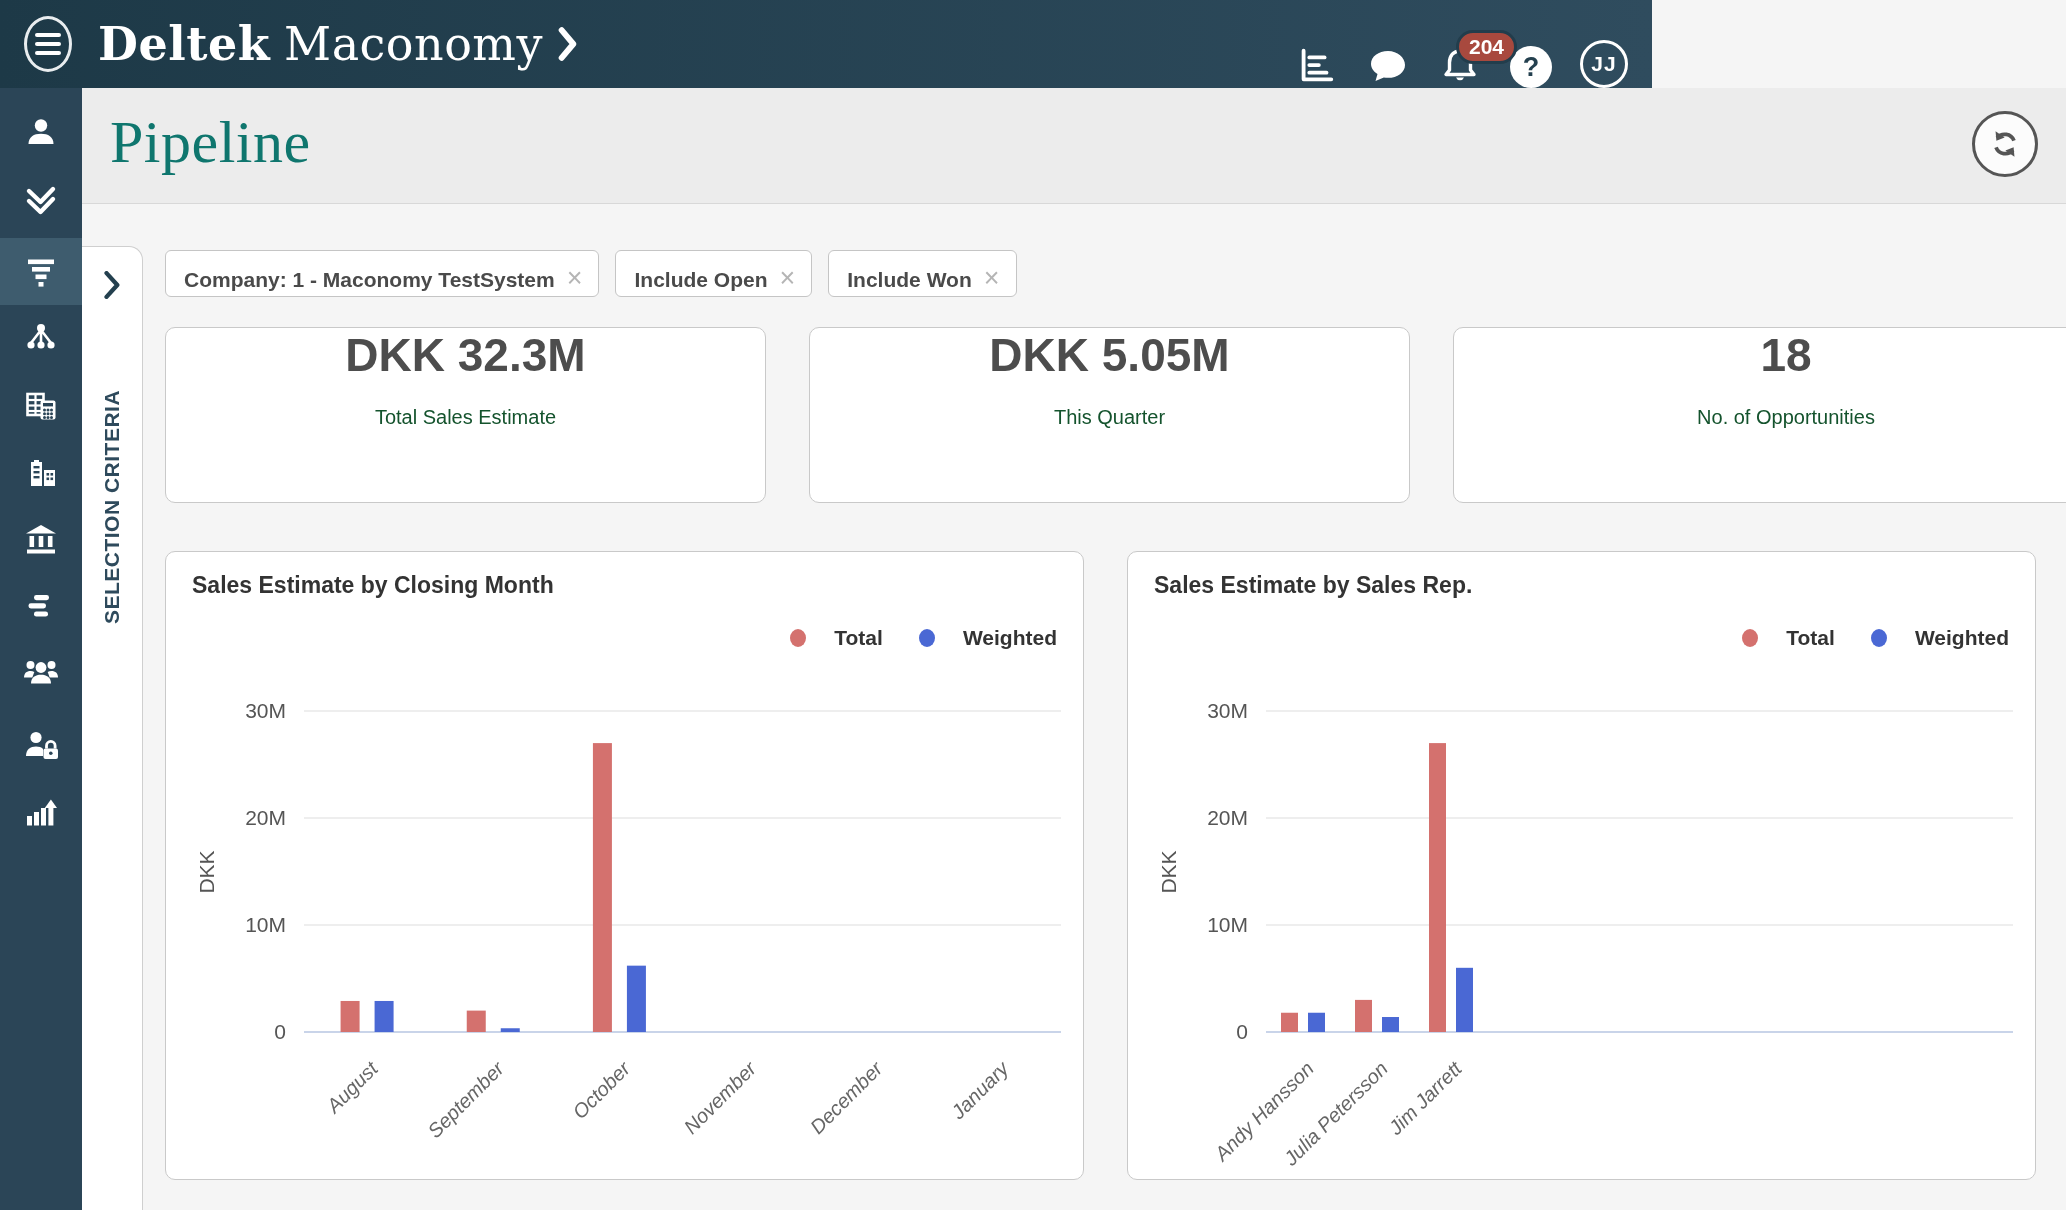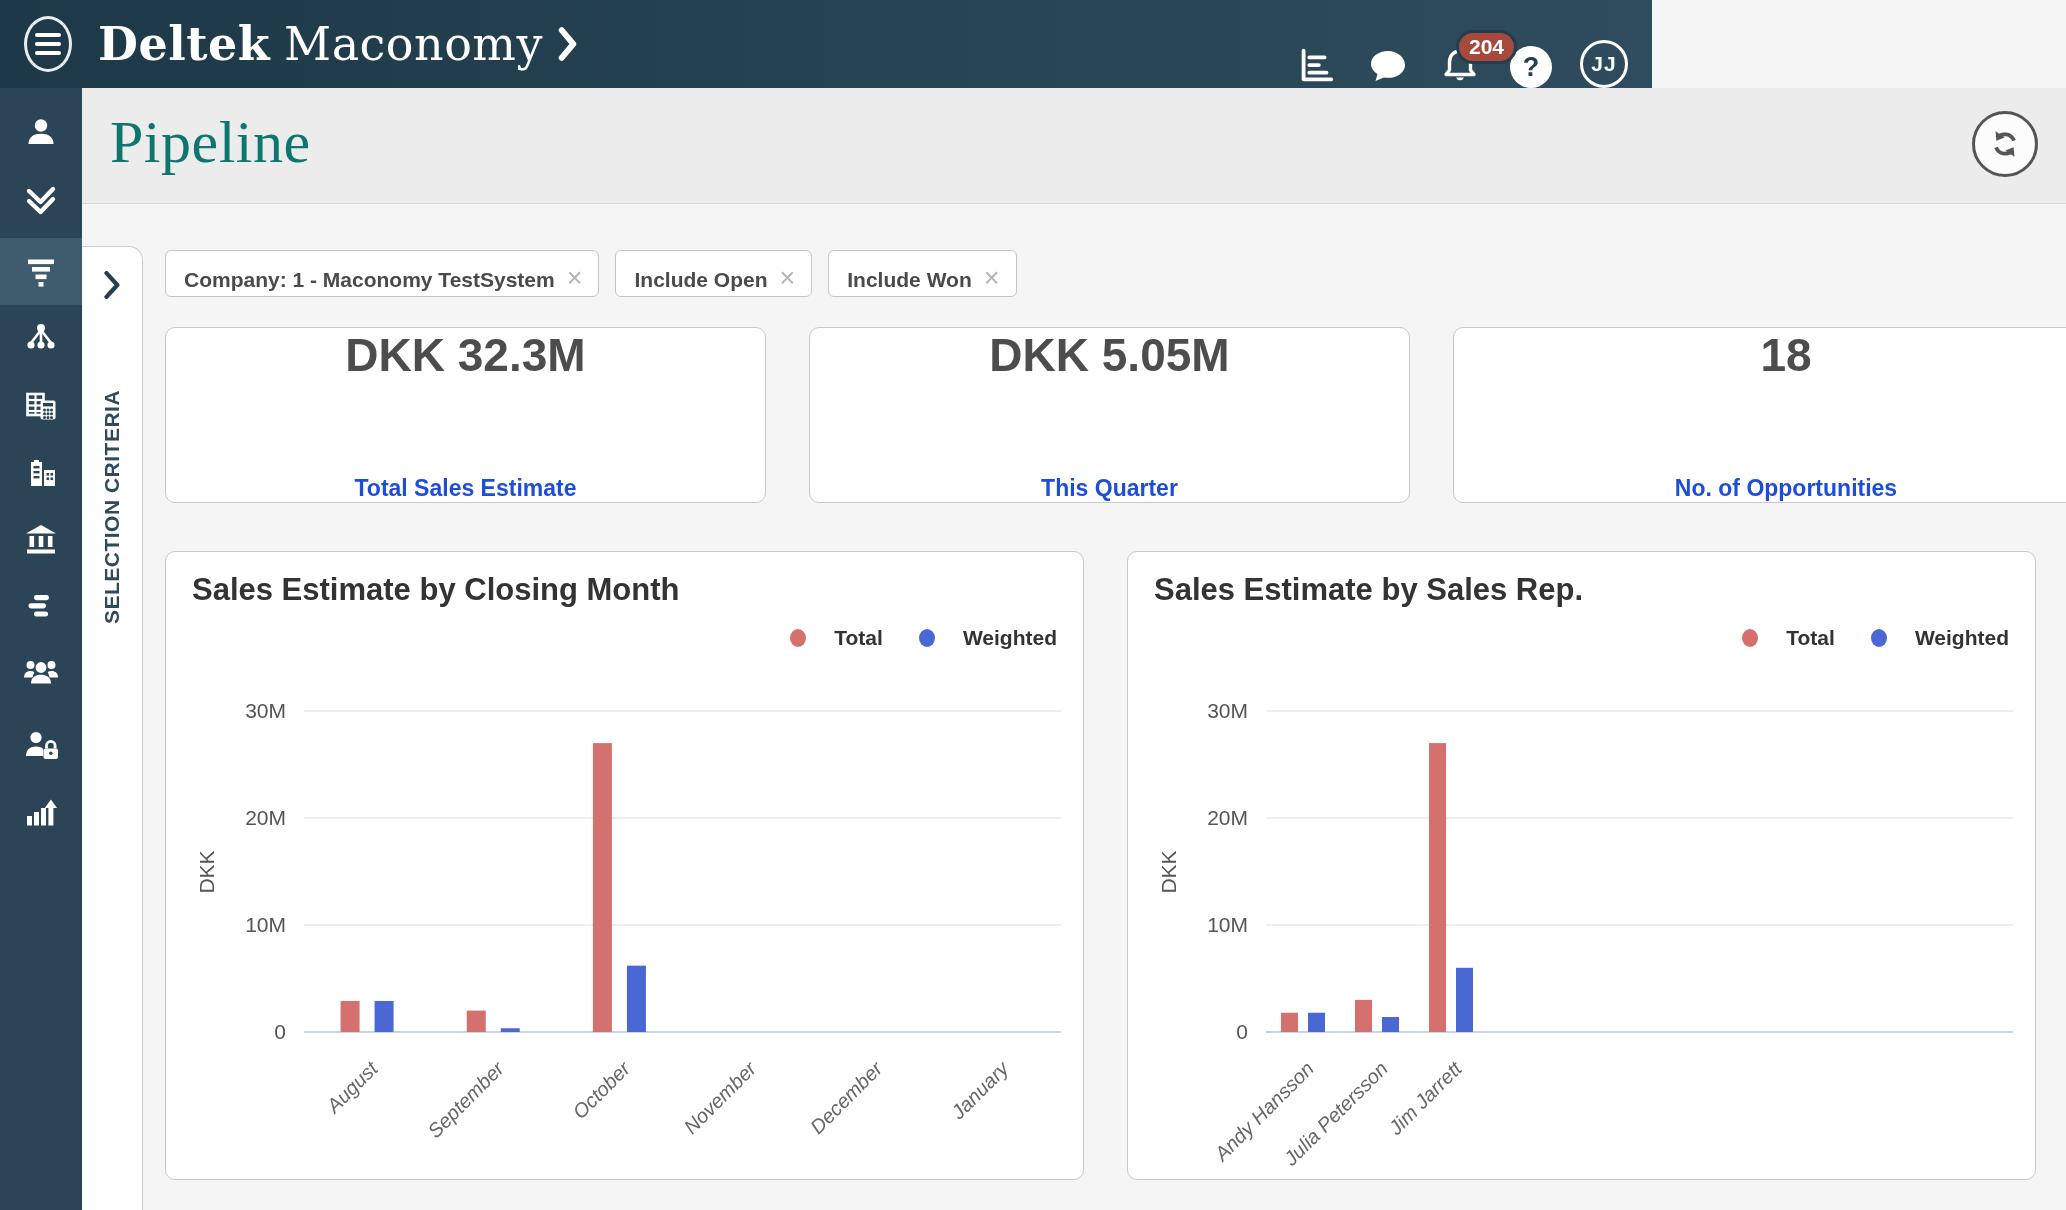--- a/index.html
+++ b/index.html
@@ -51,27 +51,27 @@
 
   
   .chips { position:absolute; left:165px; top:250px; display:flex; gap:16px; }
   .chip { height:47px; background:#fff; border:1px solid #c5c5c5; border-radius:6px;
     display:flex; align-items:center; padding:12px 16px 0 18px; gap:12px; cursor:pointer; }
   .chip .lbl { font-size:21px; font-weight:bold; color:#4a4a4a; }
   .chip .x { font-size:27px; color:#b5b5b5; line-height:1; margin-top:-3px; cursor:pointer; }
 
   
   .kpi { position:absolute; top:327px; height:176px; background:#fff; border:1px solid #c9c9c9; border-radius:10px;
-    display:flex; flex-direction:column; align-items:center; justify-content:space-between; gap:24px; }
+    display:flex; flex-direction:column; align-items:center; justify-content:flex-start; gap:24px; }
   .kpi .val { font-size:46px; font-weight:bold; color:#4d4d4d; }
-  .kpi .lab { font-size:23px; font-weight:bold; color:#1d4ed8; }
+  .kpi .lab { font-size:20px; font-weight:normal; color:#14532d; }
 
   
   .chart-card { position:absolute; top:551px; height:629px; background:#fff; border:1px solid #c9c9c9; border-radius:10px; overflow:hidden; }
-  .chart-title { position:absolute; left:26px; top:20px; font-size:31px; font-weight:bold; color:#333; }
+  .chart-title { position:absolute; left:26px; top:20px; font-size:23px; font-weight:bold; color:#333; }
   .legend { position:absolute; top:74px; right:26px; display:flex; gap:36px; }
   .legend-item { display:flex; align-items:center; gap:28px; cursor:pointer; }
   .legend-item .dot { width:16px; height:18px; border-radius:50%; }
   .legend-item .name { font-size:21px; font-weight:bold; color:#333; }
   .chart-svg { position:absolute; left:0; top:0; }
 </style>
 </head>
 <body>
 
 <div class="navbar">

